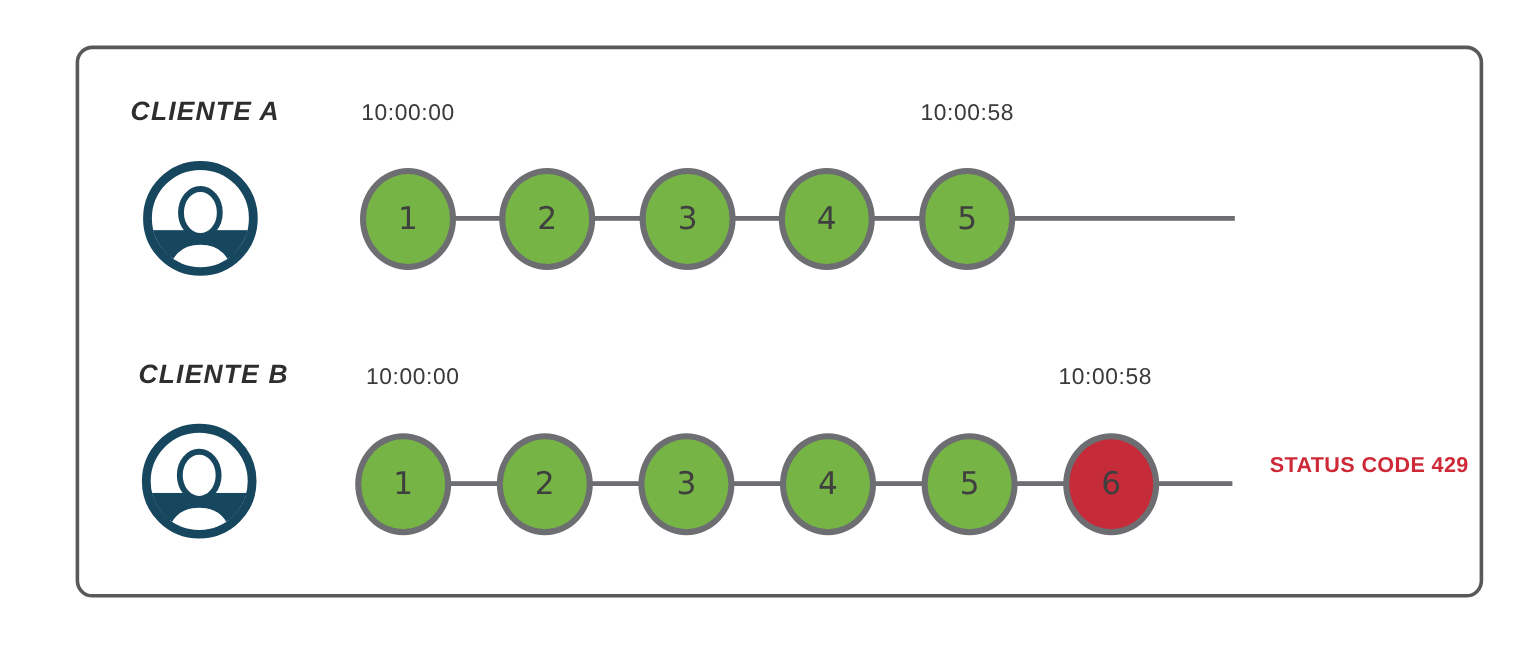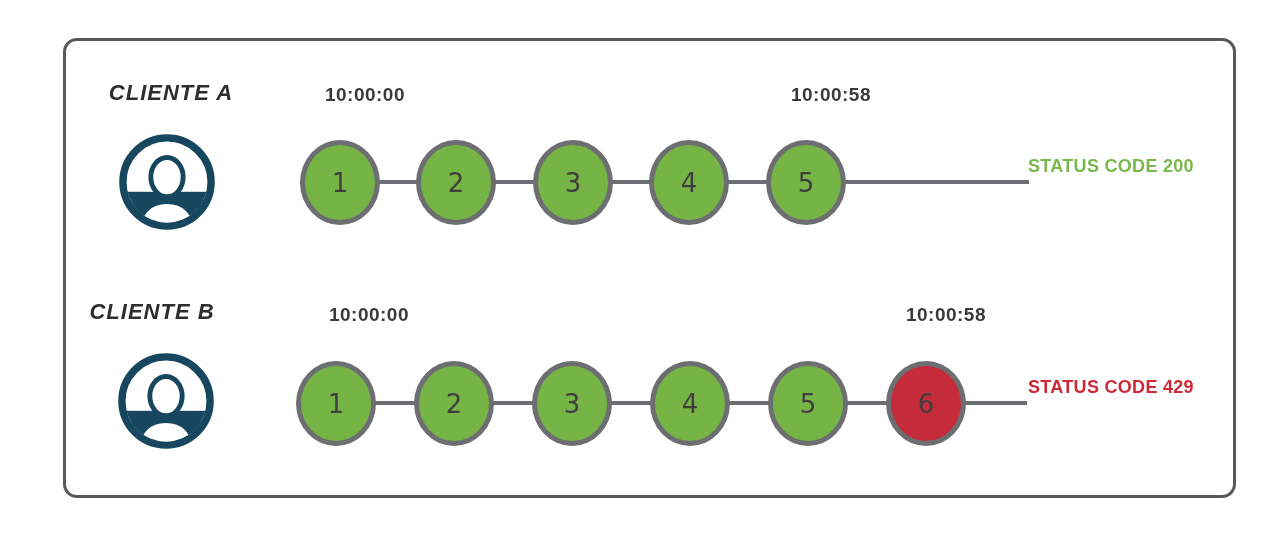--- a/index.html
+++ b/index.html
@@ -54,23 +54,23 @@
     z-index: 2;
     font-family: "DejaVu Sans", sans-serif;
     font-size: 26px;
     color: #3f3f3f;
   }
   .node-success { background: var(--node-green, #76b445); }
   .node-blocked { background: var(--node-red, #c52b38); }
   .ts {
     position: absolute;
     width: 130px;
-    text-align: right;
+    text-align: center;
     font-size: 19px;
-    font-weight: 700;
+    font-weight: 400;
     letter-spacing: 0.5px;
     color: var(--timestamp-text, #3a3a3a);
   }
   .status {
     position: absolute;
     width: 170px;
     text-align: center;
     font-size: 18px;
     font-weight: 600;
     line-height: 21px;
@@ -117,26 +117,25 @@
       <span>3</span>
     </div>
     <div class="node node-success" style="left:649px; top:140px;">
       <span>4</span>
     </div>
     <div class="node node-success" style="left:766px; top:140px;">
       <span>5</span>
     </div>
 
     <div class="status status-success" style="left:1026px; top:156px;">
-      <div>STATUS CODE 200</div>
     </div>
   </div>
 
   <div>
-    <div class="client-label" style="left:82px; top:299px;">CLIENTE B</div>
+    <div class="client-label" style="left:108px; top:299px;">CLIENTE B</div>
 
     <svg class="avatar" style="left:117px; top:352px;" viewBox="0 0 100 100">
       <defs>
         <clipPath id="avclip-b">
             <circle cx="50" cy="50" r="41.5"></circle>
           </clipPath>
       </defs>
       <circle class="av-ring" cx="50" cy="50" r="45"></circle>
       <g clip-path="url(#avclip-b)">
         <rect class="av-wedge" x="2" y="60" width="96" height="40"></rect>
@@ -162,17 +161,17 @@
     <div class="node node-success" style="left:650px; top:361px;">
       <span>4</span>
     </div>
     <div class="node node-success" style="left:768px; top:361px;">
       <span>5</span>
     </div>
     <div class="node node-blocked" style="left:886px; top:361px;">
       <span>6</span>
     </div>
 
-    <div class="status status-error" style="left:1026px; top:377px;">
+    <div class="status status-error" style="left:1056px; top:377px;">
       <div>STATUS CODE 429</div>
     </div>
   </div>
 </div>
 
 </body></html>

